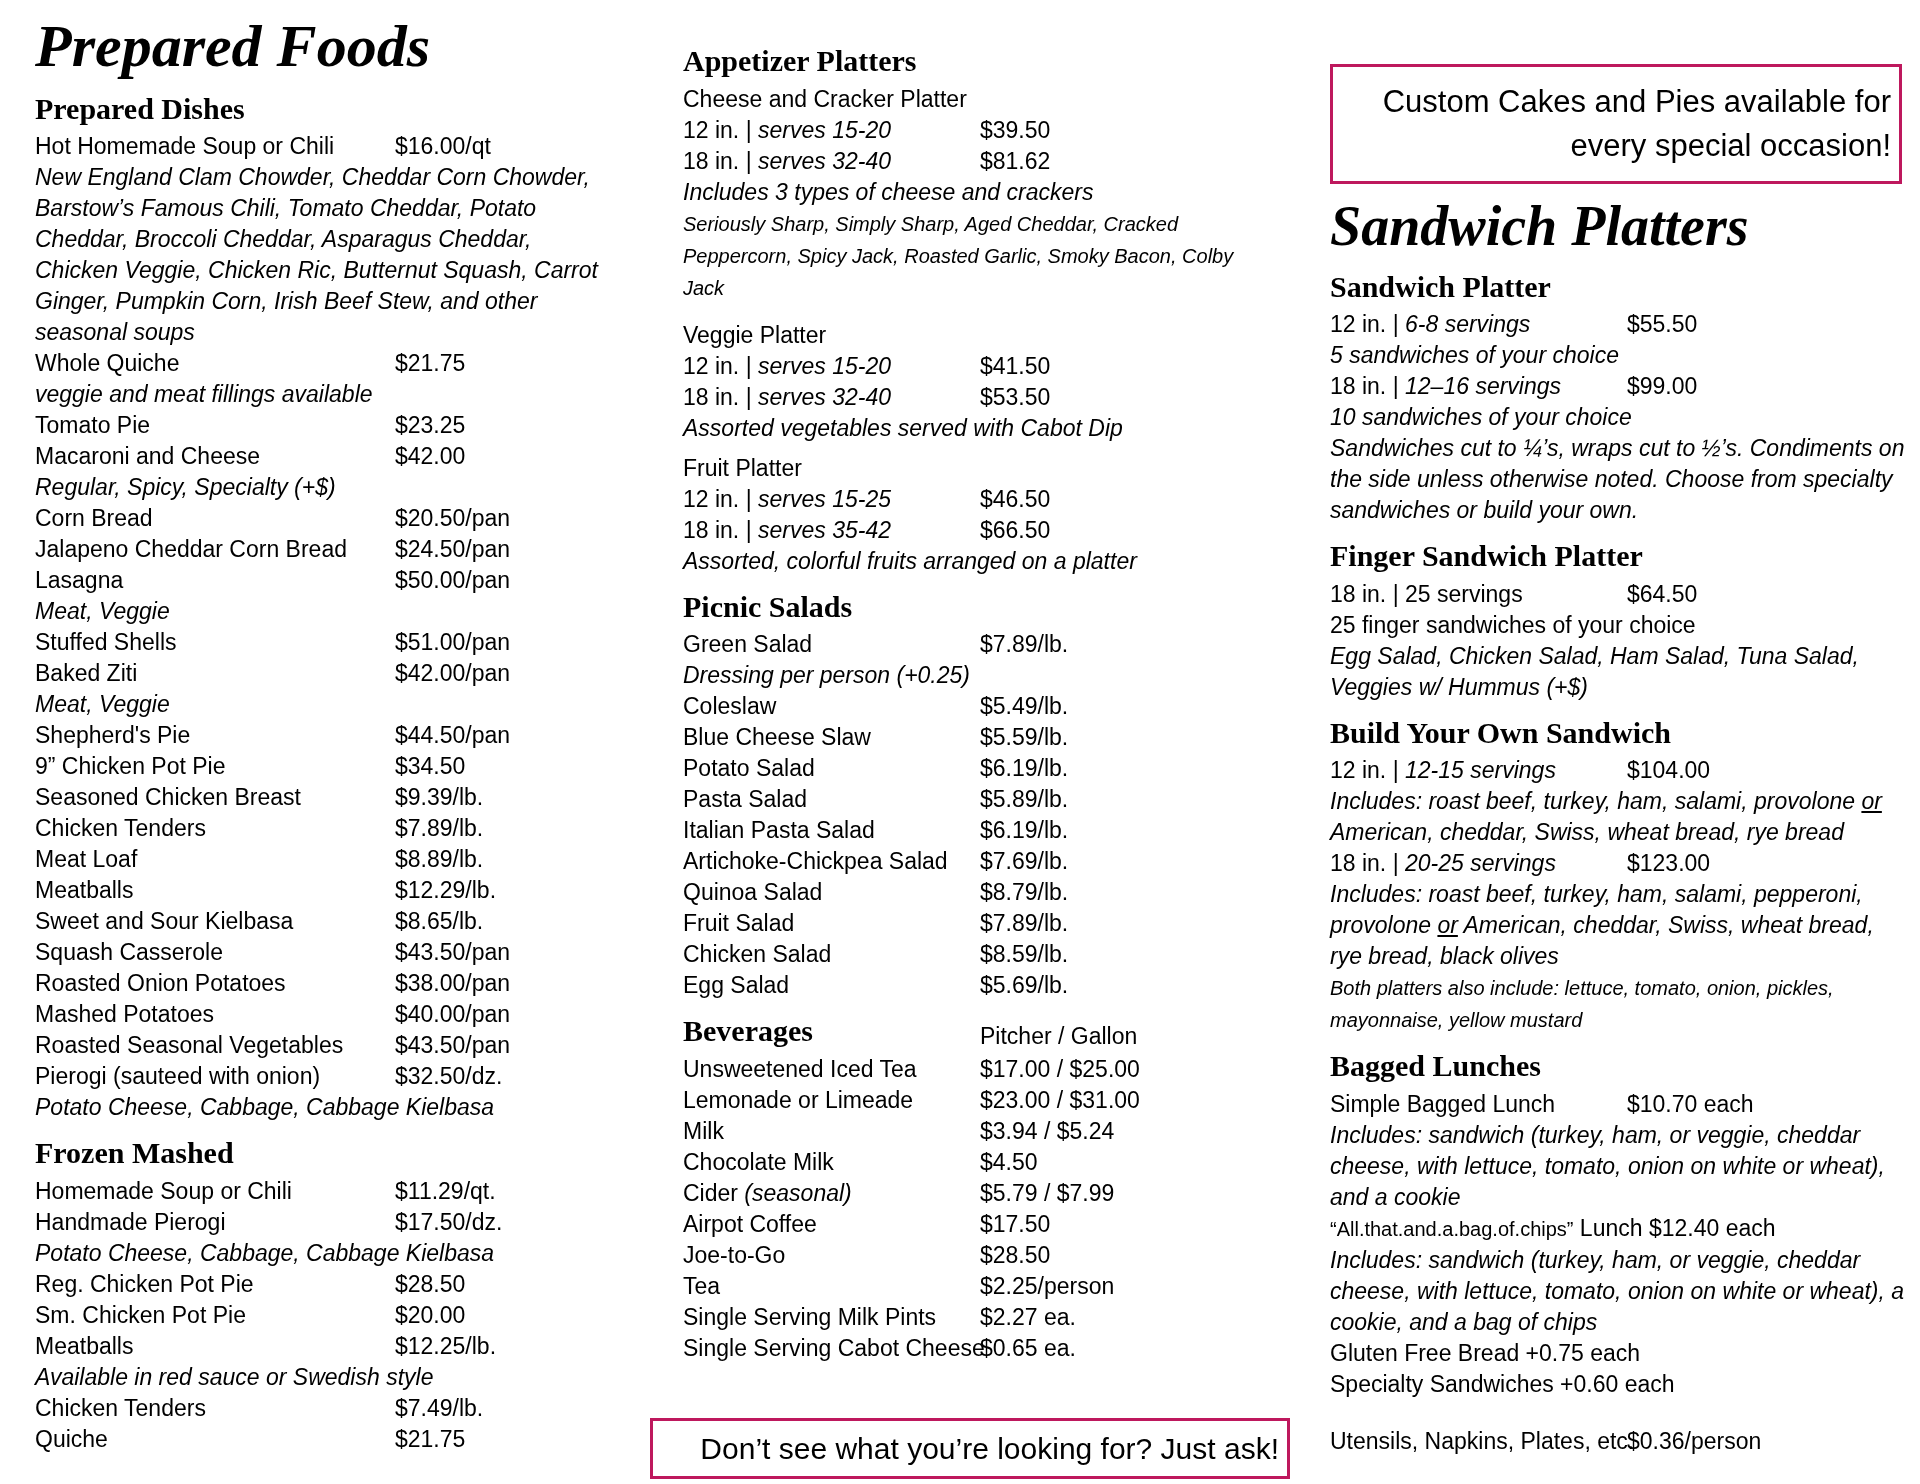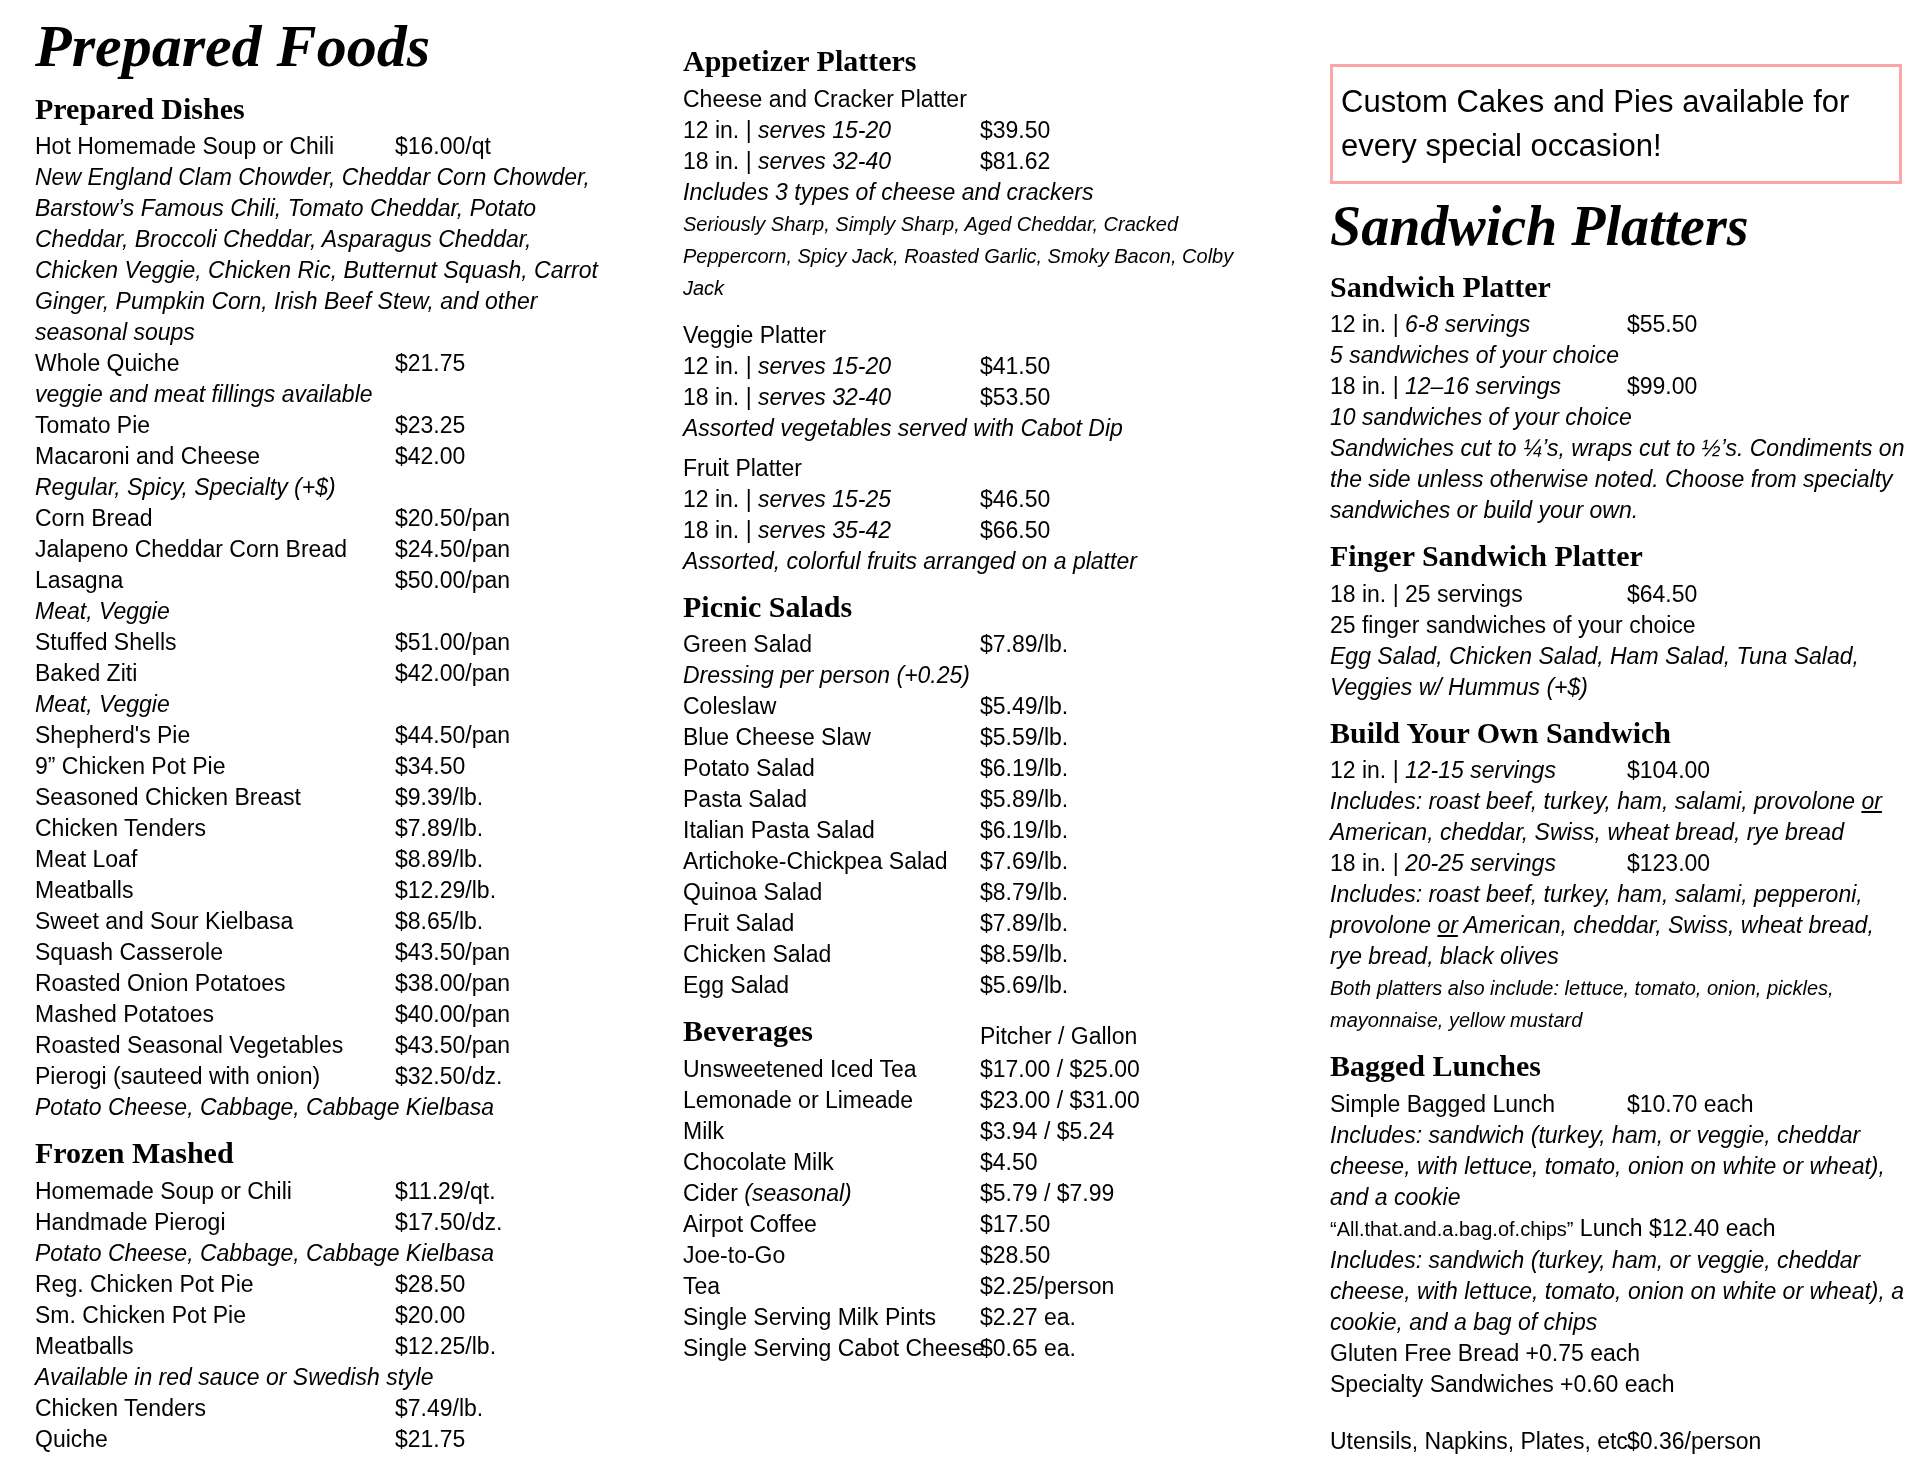--- a/index.html
+++ b/index.html
@@ -28,21 +28,21 @@
   .lab{display:inline;}
   .price{position:absolute;top:0;white-space:nowrap;font-style:normal;font-size:23px;}
   #col0 .price{left:360px;}
   #col1 .price{left:297px;}
   #col2 .price{left:297px;}
   .hdr-price{top:7px;line-height:31px;font-family:"Liberation Sans",sans-serif;font-weight:normal;}
   .i{font-style:italic;}
   .u{text-decoration:underline;}
   .sm{font-size:20px;}
 
-  .callout{border:3px solid #fca5a5;text-align:left;box-sizing:border-box;}
+  .callout{border:3px solid #be185d;text-align:right;box-sizing:border-box;}
   .callout-cakes{font-size:31px;line-height:1.42;padding:13px 8px;margin:4px 0 8px 0;width:572px;}
   .callout-ask{font-size:30px;line-height:1.1;padding:11px 8px;margin-top:54px;position:relative;left:-33px;width:640px;}
 </style>
 </head>
 <body>
 
 <div class="col" id="col0">
     <div class="page-title">Prepared Foods</div>
     <div class="sec-row"><h2 class="sec">Prepared Dishes</h2></div>
     <div class="row"><span class="lab"><span>Hot Homemade Soup or Chili</span></span><span class="price">$16.00/qt</span></div>
@@ -115,20 +115,21 @@
     <div class="row"><span class="lab"><span>Unsweetened Iced Tea</span></span><span class="price">$17.00 / $25.00</span></div>
     <div class="row"><span class="lab"><span>Lemonade or Limeade</span></span><span class="price">$23.00 / $31.00</span></div>
     <div class="row"><span class="lab"><span>Milk</span></span><span class="price">$3.94 / $5.24</span></div>
     <div class="row"><span class="lab"><span>Chocolate Milk</span></span><span class="price">$4.50</span></div>
     <div class="row"><span class="lab"><span>Cider </span><span class="i">(seasonal)</span></span><span class="price">$5.79 / $7.99</span></div>
     <div class="row"><span class="lab"><span>Airpot Coffee</span></span><span class="price">$17.50</span></div>
     <div class="row"><span class="lab"><span>Joe-to-Go</span></span><span class="price">$28.50</span></div>
     <div class="row"><span class="lab"><span>Tea</span></span><span class="price">$2.25/person</span></div>
     <div class="row"><span class="lab"><span>Single Serving Milk Pints</span></span><span class="price">$2.27 ea.</span></div>
     <div class="row"><span class="lab"><span>Single Serving Cabot Cheese</span></span><span class="price">$0.65 ea.</span></div>
+    <div class="callout callout-ask">Don’t see what you’re looking for? Just ask!</div>
   </div>
 <div class="col" id="col2">
     <div class="callout callout-cakes">Custom Cakes and Pies available for every special occasion!</div>
     <div class="page-title">Sandwich Platters</div>
     <div class="sec-row"><h2 class="sec">Sandwich Platter</h2></div>
     <div class="row"><span class="lab"><span>12 in. | </span><span class="i">6-8 servings</span></span><span class="price">$55.50</span></div>
     <div class="row"><span class="lab"><span class="i">5 sandwiches of your choice</span></span></div>
     <div class="row"><span class="lab"><span>18 in. | </span><span class="i">12–16 servings</span></span><span class="price">$99.00</span></div>
     <div class="row"><span class="lab"><span class="i">10 sandwiches of your choice</span></span></div>
     <div class="row"><span class="lab"><span class="i">Sandwiches cut to ¼’s, wraps cut to ½’s. Condiments on the side unless otherwise noted. Choose from specialty sandwiches or build your own.</span></span></div>

